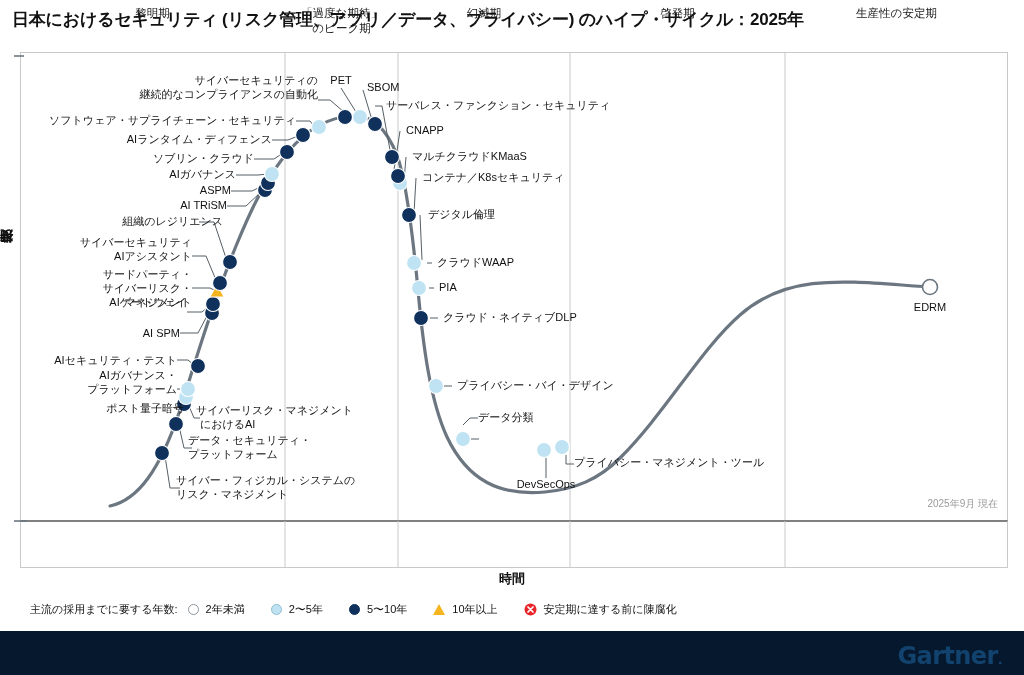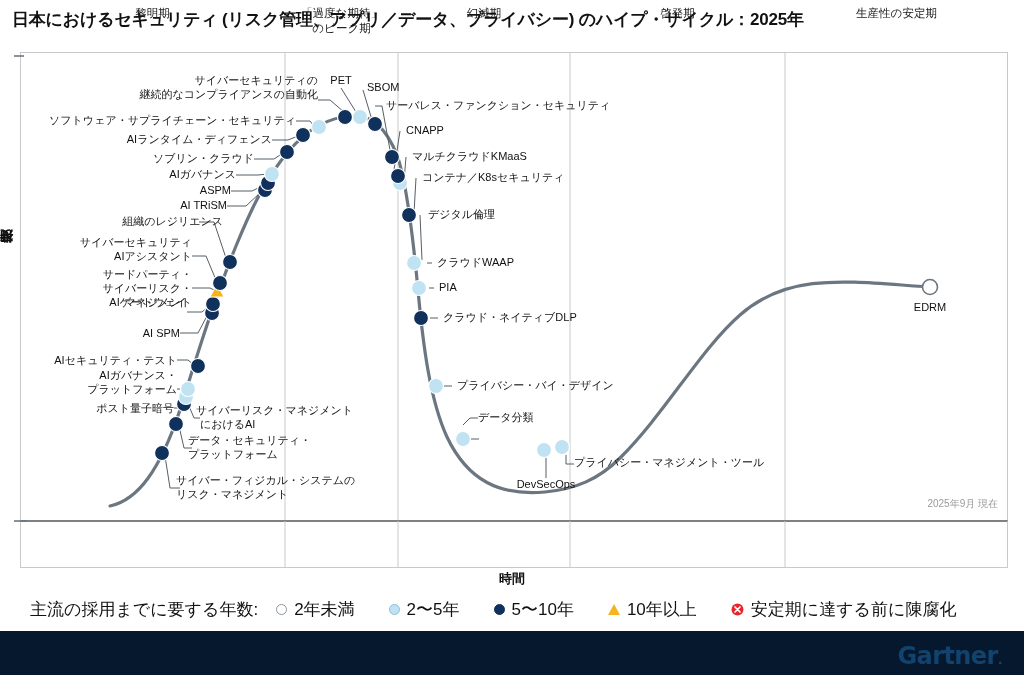--- a/index.html
+++ b/index.html
@@ -44,21 +44,21 @@
   #svg-layer{position:absolute;left:0;top:0;width:1024px;height:675px;pointer-events:none;}
   .lbl{
     position:absolute;font-size:11px;line-height:13.5px;color:#111111;
     white-space:nowrap;
   }
   .lbl.r{text-align:right;}
   .lbl.l{text-align:left;}
   .lbl.c{text-align:center;}
   #legend{
     position:absolute;left:30px;top:598px;height:22px;
-    display:flex;align-items:center;font-size:17px;color:#111;gap:8px;
+    display:flex;align-items:center;font-size:11px;color:#111;
   }
   #legend .lg-title{font-weight:normal;margin-right:10px;}
   #legend .lg-item{display:flex;align-items:center;margin-right:26px;}
   #legend .lg-item .lg-txt{margin-left:7px;}
   .mk{display:inline-block;box-sizing:border-box;}
   .mk-circle{width:11px;height:11px;border-radius:50%;}
   .mk-tri{width:0;height:0;border-left:6px solid transparent;border-right:6px solid transparent;}
   #footer-bar{
     position:absolute;left:0;top:631px;width:1024px;height:44px;
     background:#06182e;
@@ -239,21 +239,21 @@
 <div class="lbl r" style="left:0px;top:236px;width:192px;">サイバーセキュリティ</div>
 <div class="lbl r" style="left:0px;top:250px;width:192px;">AIアシスタント</div>
 <div class="lbl r" style="left:0px;top:268px;width:192px;">サードパーティ・</div>
 <div class="lbl r" style="left:0px;top:282px;width:192px;">サイバーリスク・</div>
 <div class="lbl r" style="left:0px;top:296px;width:192px;">マネジメント</div>
 <div class="lbl r" style="left:0px;top:296px;width:187px;">AIゲートウェイ</div>
 <div class="lbl r" style="left:0px;top:327px;width:180px;">AI SPM</div>
 <div class="lbl r" style="left:0px;top:354px;width:177px;">AIセキュリティ・テスト</div>
 <div class="lbl r" style="left:0px;top:369px;width:177px;">AIガバナンス・</div>
 <div class="lbl r" style="left:0px;top:383px;width:177px;">プラットフォーム</div>
-<div class="lbl r" style="left:0px;top:402px;width:174px;">ポスト量子暗号</div>
+<div class="lbl r" style="left:10px;top:402px;width:174px;">ポスト量子暗号</div>
 <div class="lbl l" style="left:196px;top:404px;">サイバーリスク・マネジメント</div>
 <div class="lbl l" style="left:200px;top:418px;">におけるAI</div>
 <div class="lbl l" style="left:188px;top:434px;">データ・セキュリティ・</div>
 <div class="lbl l" style="left:188px;top:448px;">プラットフォーム</div>
 <div class="lbl l" style="left:176px;top:474px;">サイバー・フィジカル・システムの</div>
 <div class="lbl l" style="left:176px;top:488px;">リスク・マネジメント</div>
 
 <div class="lbl c" style="left:317px;top:74px;width:48px;">PET</div>
 <div class="lbl l" style="left:367px;top:81px;">SBOM</div>
 <div class="lbl l" style="left:386px;top:99px;">サーバレス・ファンクション・セキュリティ</div>

